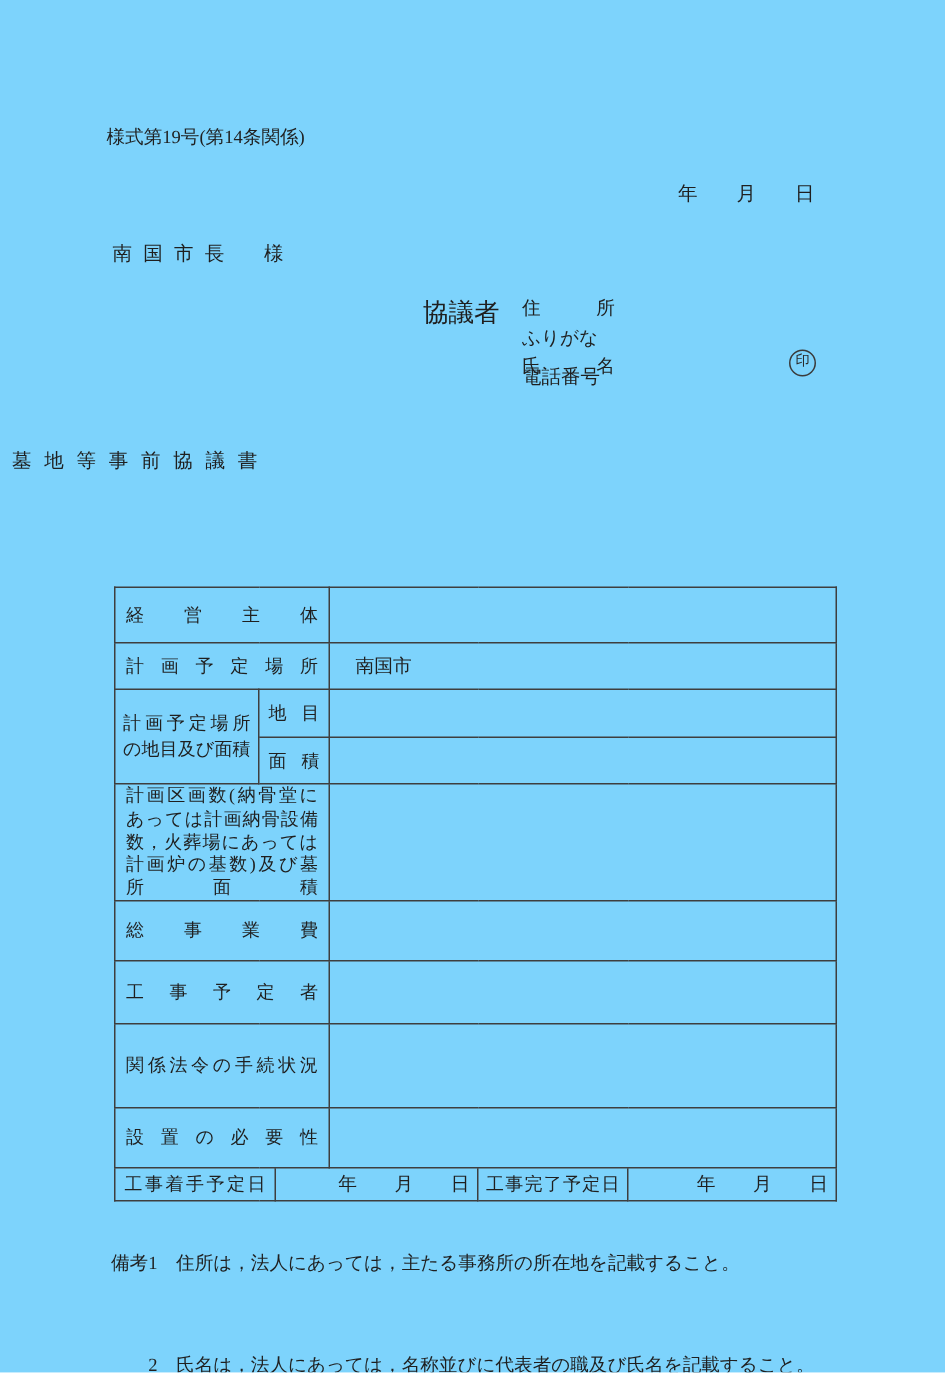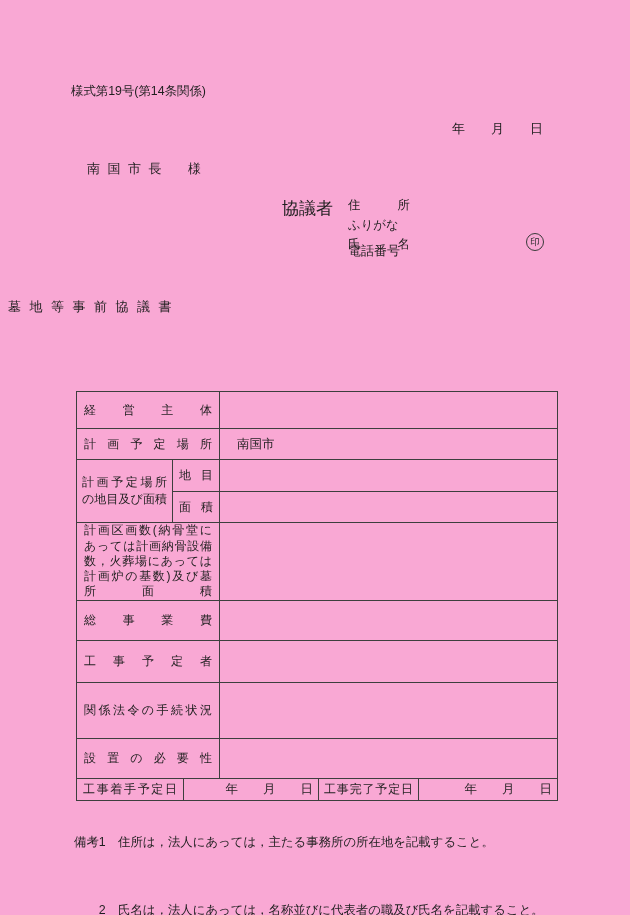--- a/index.html
+++ b/index.html
@@ -1,29 +1,29 @@
 <!DOCTYPE html>
 <html><head>
 <meta charset="utf-8">
 <style>
   html,body { margin:0; padding:0; background:#ffffff; }
   .page {
     position:relative;
     width:630px; height:915px;
-    background:#f9a8d4;
+    background:#7dd3fc;
     color:#1f1f1f;
-    font-family:Liberation Sans, sans-serif;
+    font-family:Liberation Serif, serif;
     overflow:hidden;
   }
   .abs { position:absolute; }
 
   .form-no { left:71px; top:83px; font-size:12.4px; }
   .date-line { right:87px; top:120px; font-size:13px; white-space:pre; }
 
-  .addressee { left:87px; top:160px; font-size:13px; }
+  .addressee { left:75px; top:160px; font-size:13px; }
   .addr-name { letter-spacing:7.5px; }
   .addr-hono { margin-left:19px; }
 
   .app-role   { left:282px; top:197px; font-size:17px; }
   .app-addr   { left:348px; top:197px; font-size:12.4px; white-space:pre; }
   .app-furi   { left:348px; top:217px; font-size:12.4px; }
   .app-name   { left:348px; top:236px; font-size:12.4px; white-space:pre; }
   .app-phone  { left:348px; top:242px; font-size:13px; }
   .seal {
     left:526px; top:233px;

